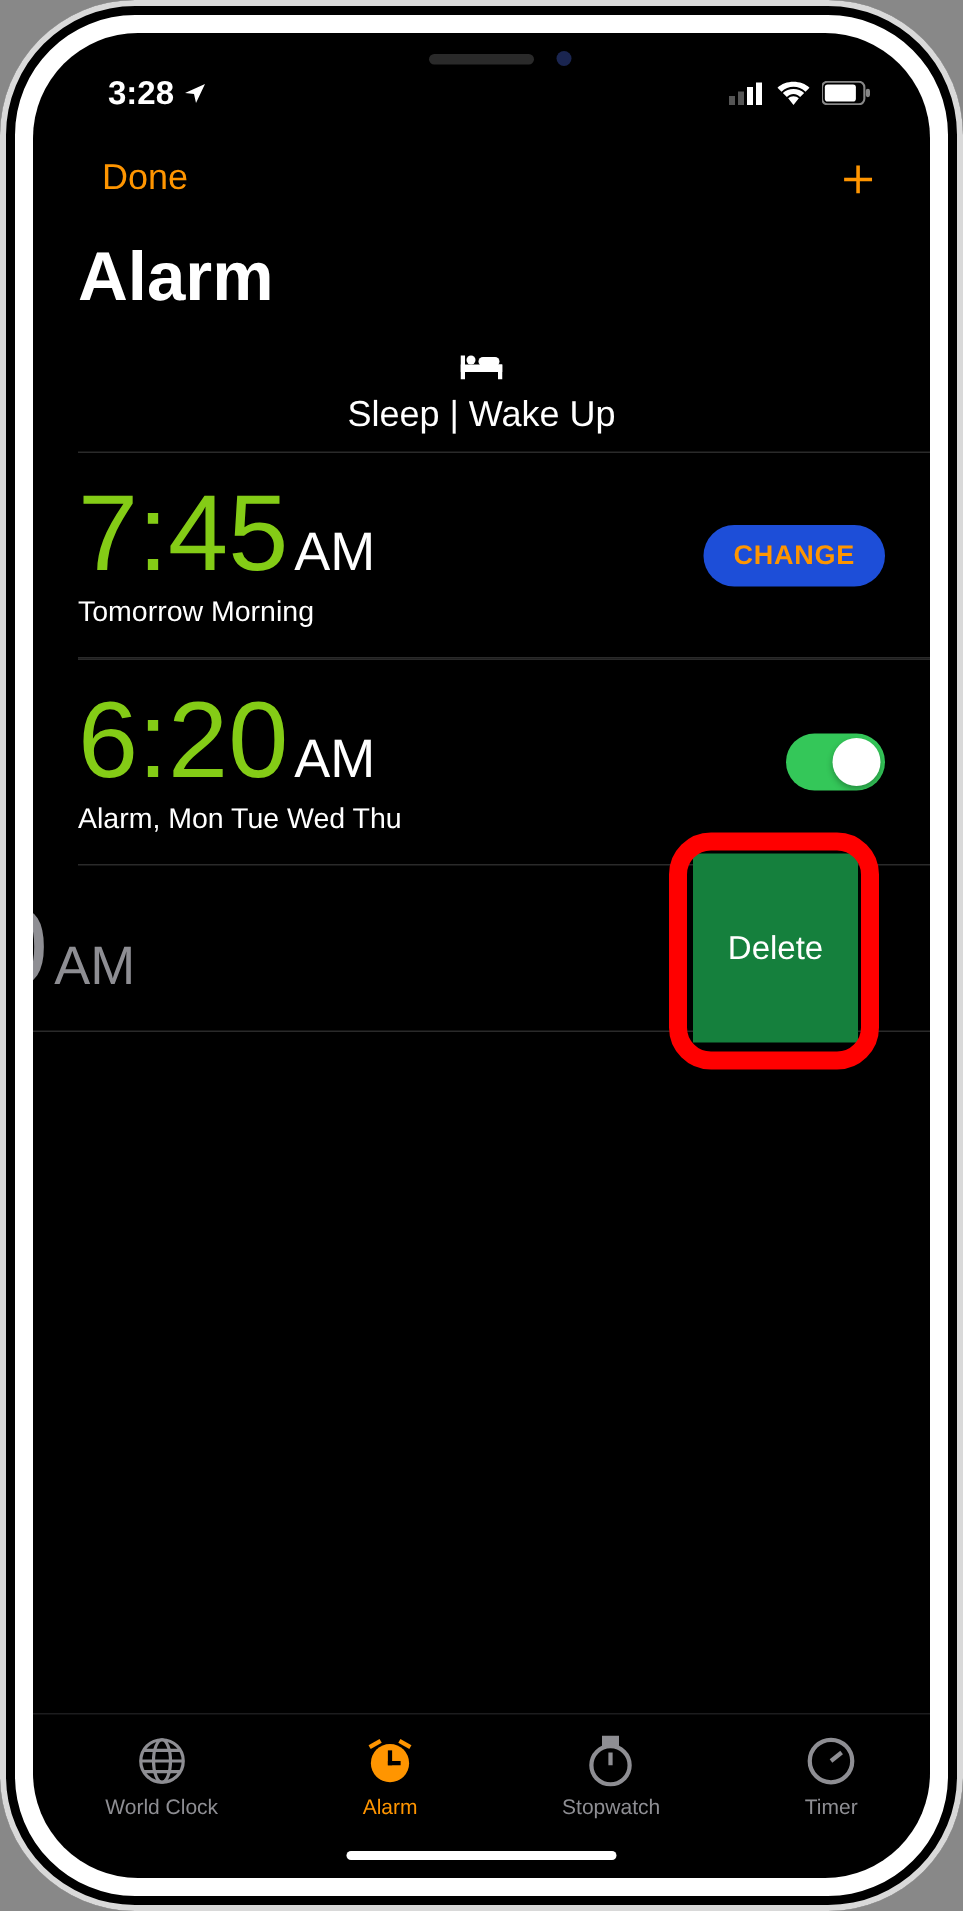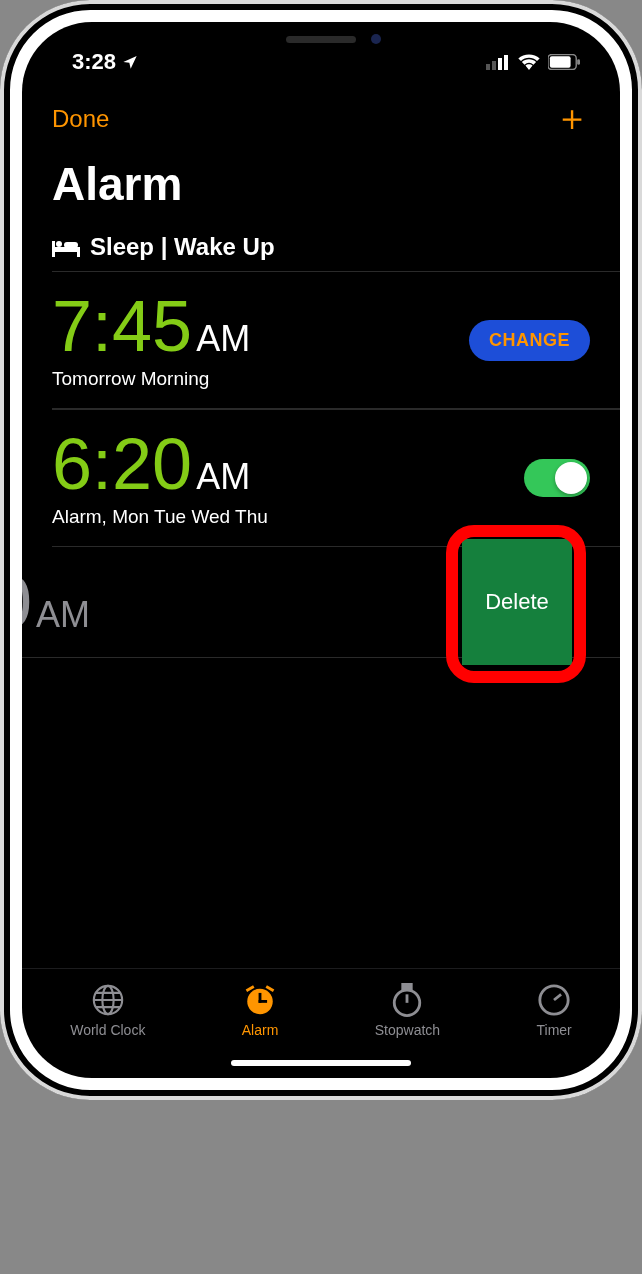--- a/index.html
+++ b/index.html
@@ -5,21 +5,21 @@
   * { box-sizing: border-box; margin: 0; padding: 0; }
   body {
     background: #888;
     font-family: -apple-system, BlinkMacSystemFont, 'Helvetica Neue', sans-serif;
     display: flex;
     justify-content: center;
     align-items: flex-start;
   }
   .device {
     width: 642px;
-    height: 1100px;
+    height: 1274px;
     background: #fff;
     border-radius: 90px;
     padding: 22px;
     position: relative;
     box-shadow: inset 0 0 0 4px #d9d9d9, inset 0 0 0 10px #000;
   }
   .screen {
     width: 100%;
     height: 100%;
     background: #000;
@@ -69,21 +69,21 @@
     height: 60px;
     font-size: 22px;
     font-weight: 600;
   }
   .status-left { display: flex; align-items: center; gap: 6px; }
   .status-right { display: flex; align-items: center; gap: 8px; }
   .nav-bar {
     display: flex;
     justify-content: space-between;
     align-items: center;
-    padding: 12px 30px 10px 30px;
+    padding: 12px 30px 10px 46px;
   }
   .nav-left {
     color: #ff9500;
     font-size: 24px;
   }
   .nav-right {
     color: #ff9500;
     font-size: 36px;
     font-weight: 300;
   }
@@ -91,21 +91,22 @@
     font-size: 46px;
     font-weight: 700;
     padding: 4px 30px 16px 30px;
   }
   .section-header {
     display: flex;
     align-items: center;
     gap: 10px;
     padding: 6px 30px 10px 30px;
     font-size: 24px;
-    font-weight: 700;
+    font-weight: 400;
+    flex-direction: column;
   }
   .divider {
     height: 1px;
     background: #2a2a2a;
     margin-left: 30px;
   }
   .alarm-row {
     display: flex;
     justify-content: space-between;
     align-items: center;

